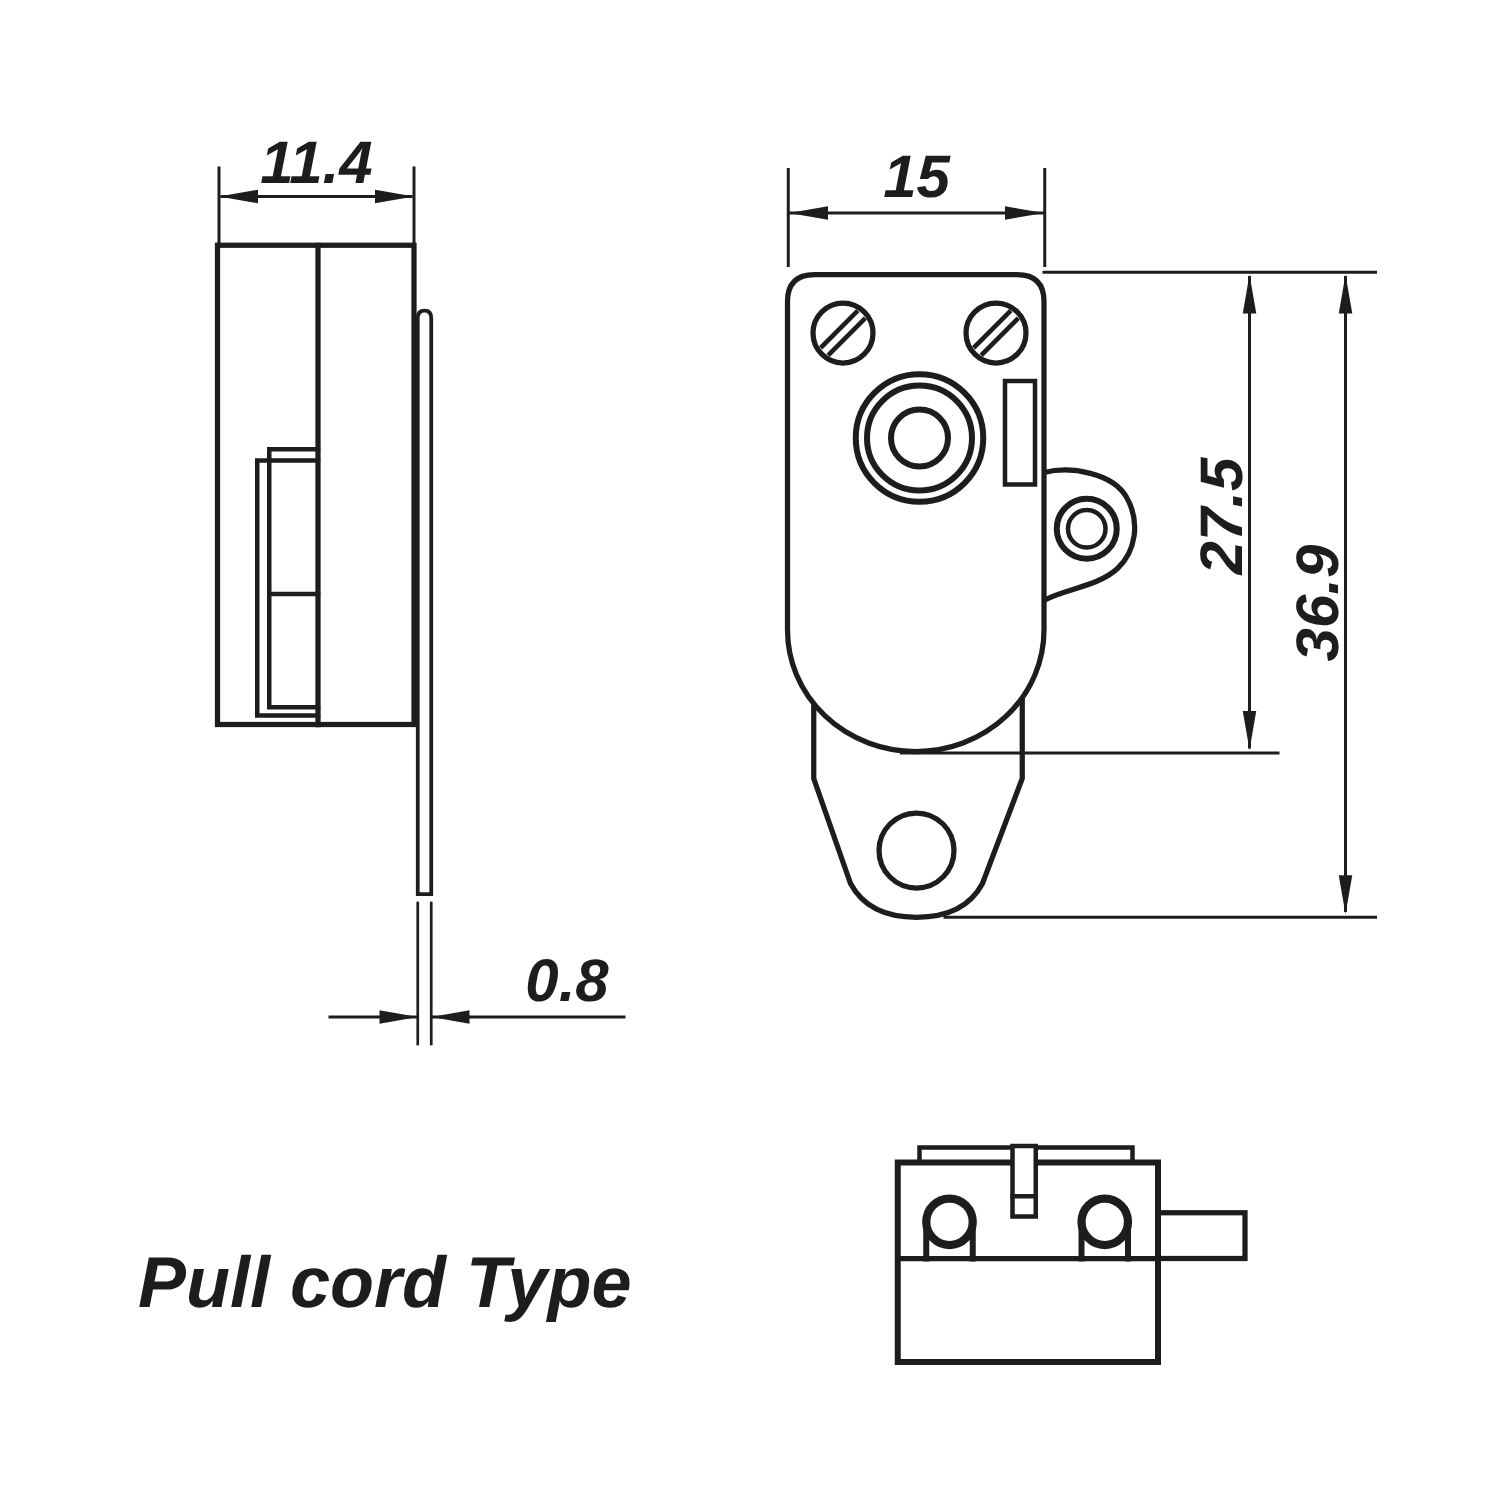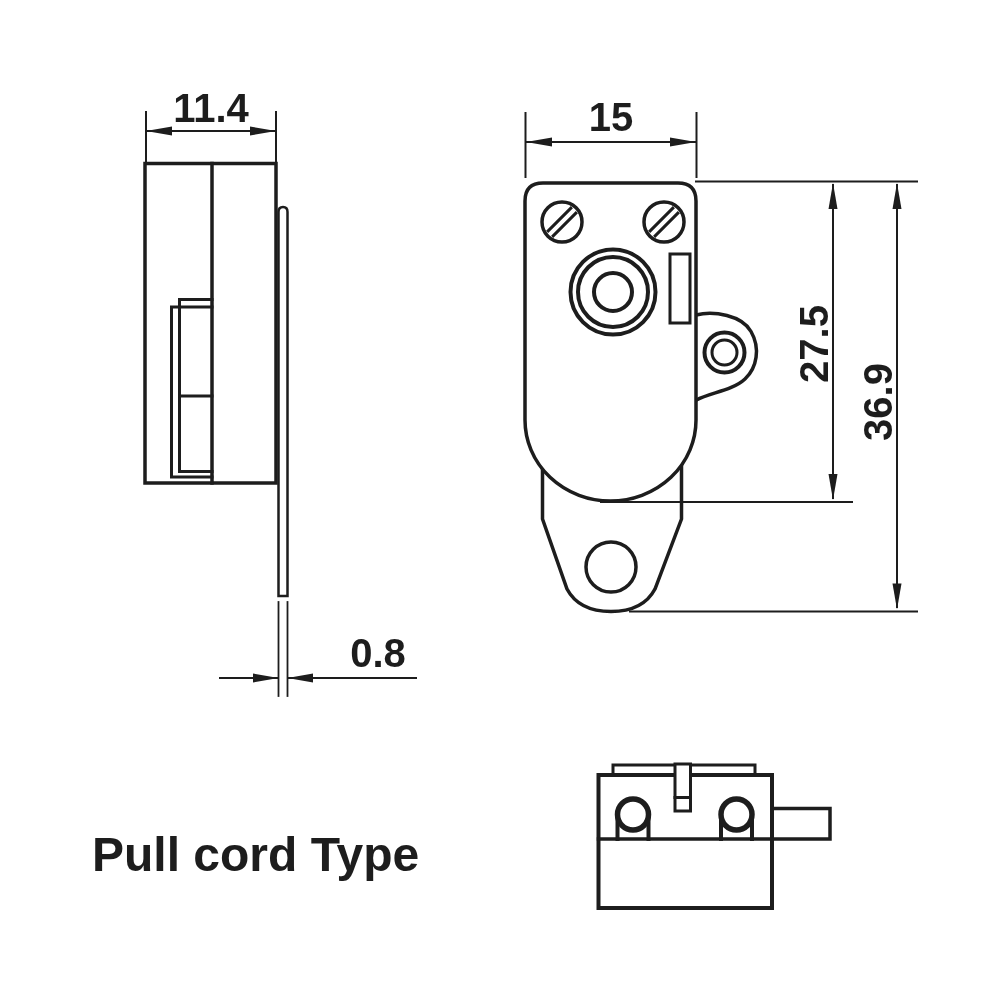--- a/index.html
+++ b/index.html
@@ -1,16 +1,16 @@
 <!DOCTYPE html>
 <html><head>
 <meta charset="utf-8">
 <style>
   html,body{margin:0;padding:0;background:#ffffff;}
-  .page{position:relative;width:961px;height:1001px;background:#ffffff;overflow:hidden;}
+  .page{position:relative;width:961px;height:1001px;background:#ffffff;overflow:hidden;font-style:italic;}
   svg{display:block;}
   .ln{stroke:#1d1d1d;fill:none;stroke-linecap:square;}
   .fw{fill:#ffffff;}
   .fb{fill:#1d1d1d;stroke:none;}
   .s18{stroke-width:1.8;} .s2{stroke-width:2;} .s25{stroke-width:2.5;}
   .s3{stroke-width:3;} .s35{stroke-width:3.5;} .s4{stroke-width:4;} .s55{stroke-width:5.5;}
   .dimtxt{font-family:"Liberation Sans",sans-serif;font-size:40px;font-weight:700;fill:#1d1d1d;}
   .titletxt{font-family:"Liberation Sans",sans-serif;font-size:48px;font-weight:700;fill:#1d1d1d;}
 </style>
 </head>

